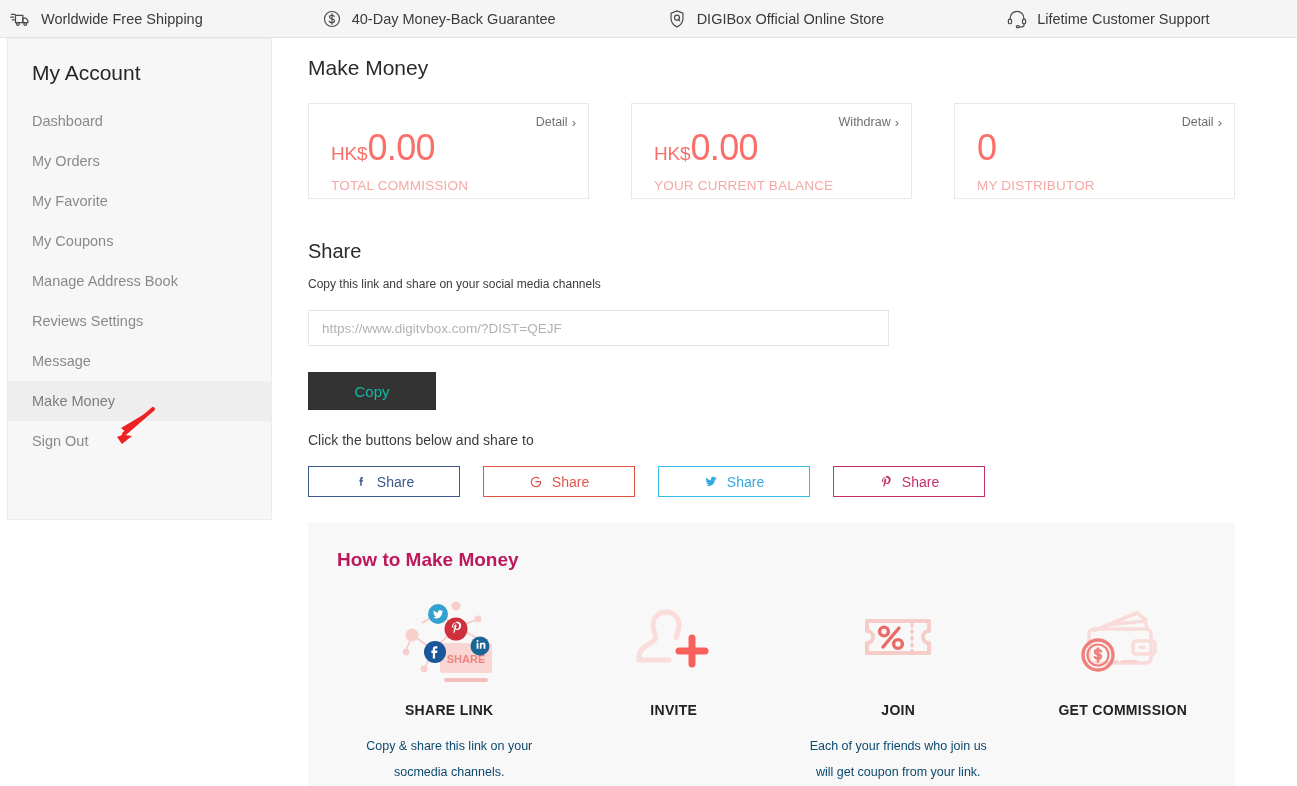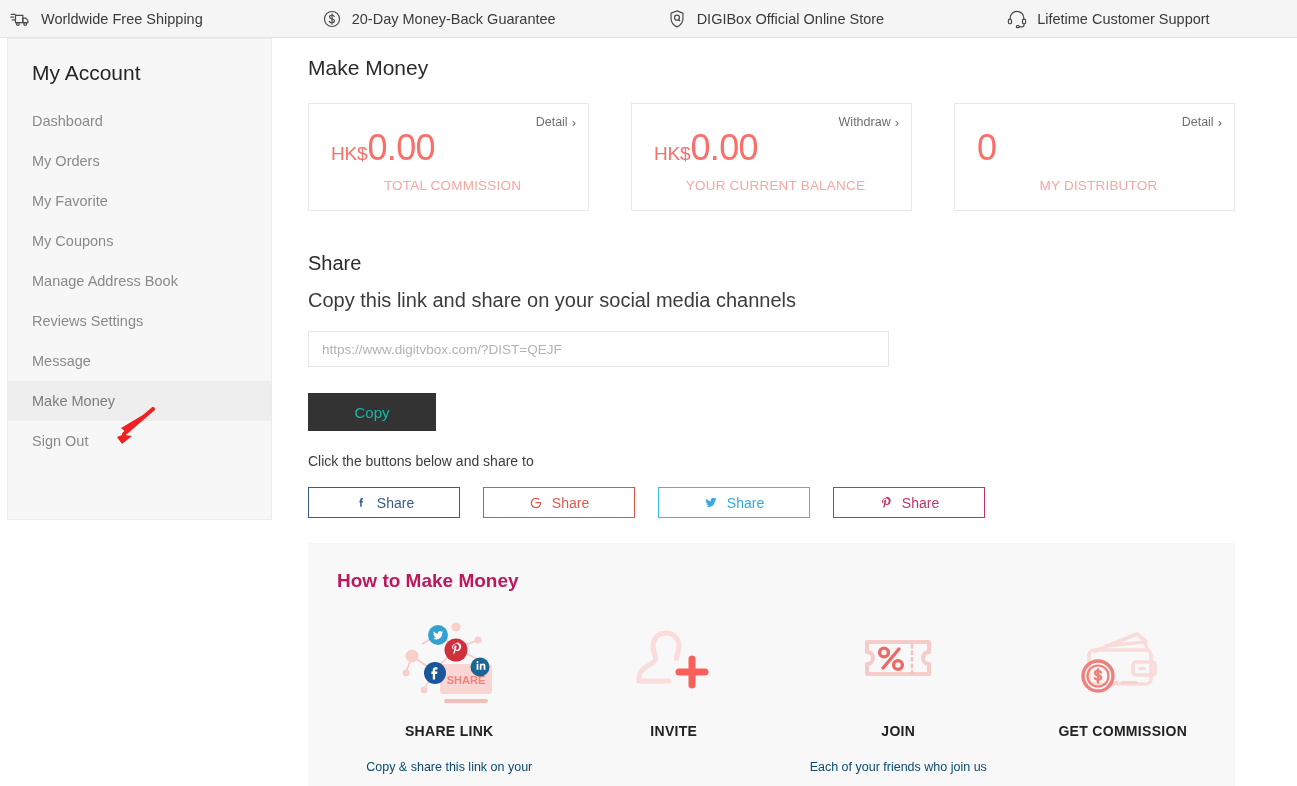--- a/index.html
+++ b/index.html
@@ -76,26 +76,25 @@
     font-size: 21px;
     color: #2b2b2b;
     font-weight: 400;
     margin-bottom: 23px;
   }
 
   
   .cards { display: flex; gap: 42px; }
   .card {
     width: 281px;
-    height: 108px;
+    height: 96px;
     border: 1px solid #e8e8e8;
     background: #fff;
     position: relative;
     padding: 13px 14px 0 22px;
-    text-align: center;
   }
   .card-link {
     position: absolute;
     right: 12px; top: 11px;
     font-size: 12.5px;
     color: #6f6f6f;
     cursor: pointer;
     display: flex;
     align-items: center;
     gap: 4px;
@@ -118,21 +117,21 @@
 
   
   .share-h {
     margin-top: 41px;
     font-size: 20px;
     color: #2b2b2b;
     font-weight: 400;
   }
   .share-sub {
     margin-top: 14px;
-    font-size: 20px;
+    font-size: 12px;
     color: #3c3c3c;
   }
   .link-row {
     margin-top: 19px;
     display: flex;
     gap: 26px;
     flex-direction: column;
   }
   .link-input {
     width: 581px;
@@ -236,21 +235,21 @@
     <span>Worldwide Free Shipping</span>
   </div>
   <div class="topbar-item tb-2">
     <svg class="tb-ico" viewBox="0 0 24 24">
       <g fill="none" stroke="#4a4a4a" stroke-width="1.3">
         <circle cx="12" cy="12" r="8.2"></circle>
         <path d="M12 6.4v11.2" stroke-linecap="round"></path>
         <path d="M14.4 9.2c-.5-.9-1.4-1.3-2.6-1.3-1.5 0-2.5.7-2.5 1.9 0 1.1.8 1.6 2.6 2 1.9.4 2.8 1 2.8 2.2 0 1.3-1.1 2.1-2.8 2.1-1.4 0-2.4-.5-2.9-1.5" stroke-linecap="round"></path>
       </g>
     </svg>
-    <span>20-Day Money-Back Guarantee</span>
+    <span>40-Day Money-Back Guarantee</span>
   </div>
   <div class="topbar-item tb-3">
     <svg class="tb-ico" viewBox="0 0 24 24">
       <g fill="none" stroke="#4a4a4a" stroke-width="1.3">
         <path d="M12 3.2l6.5 2.4v6c0 4.2-2.8 7.1-6.5 9-3.7-1.9-6.5-4.8-6.5-9v-6z"></path>
         <circle cx="12" cy="10.5" r="2.7"></circle>
         <path d="M13.5 12.3l1.6 1.8" stroke-linecap="round"></path>
       </g>
     </svg>
     <span>DIGIBox Official Online Store</span>

